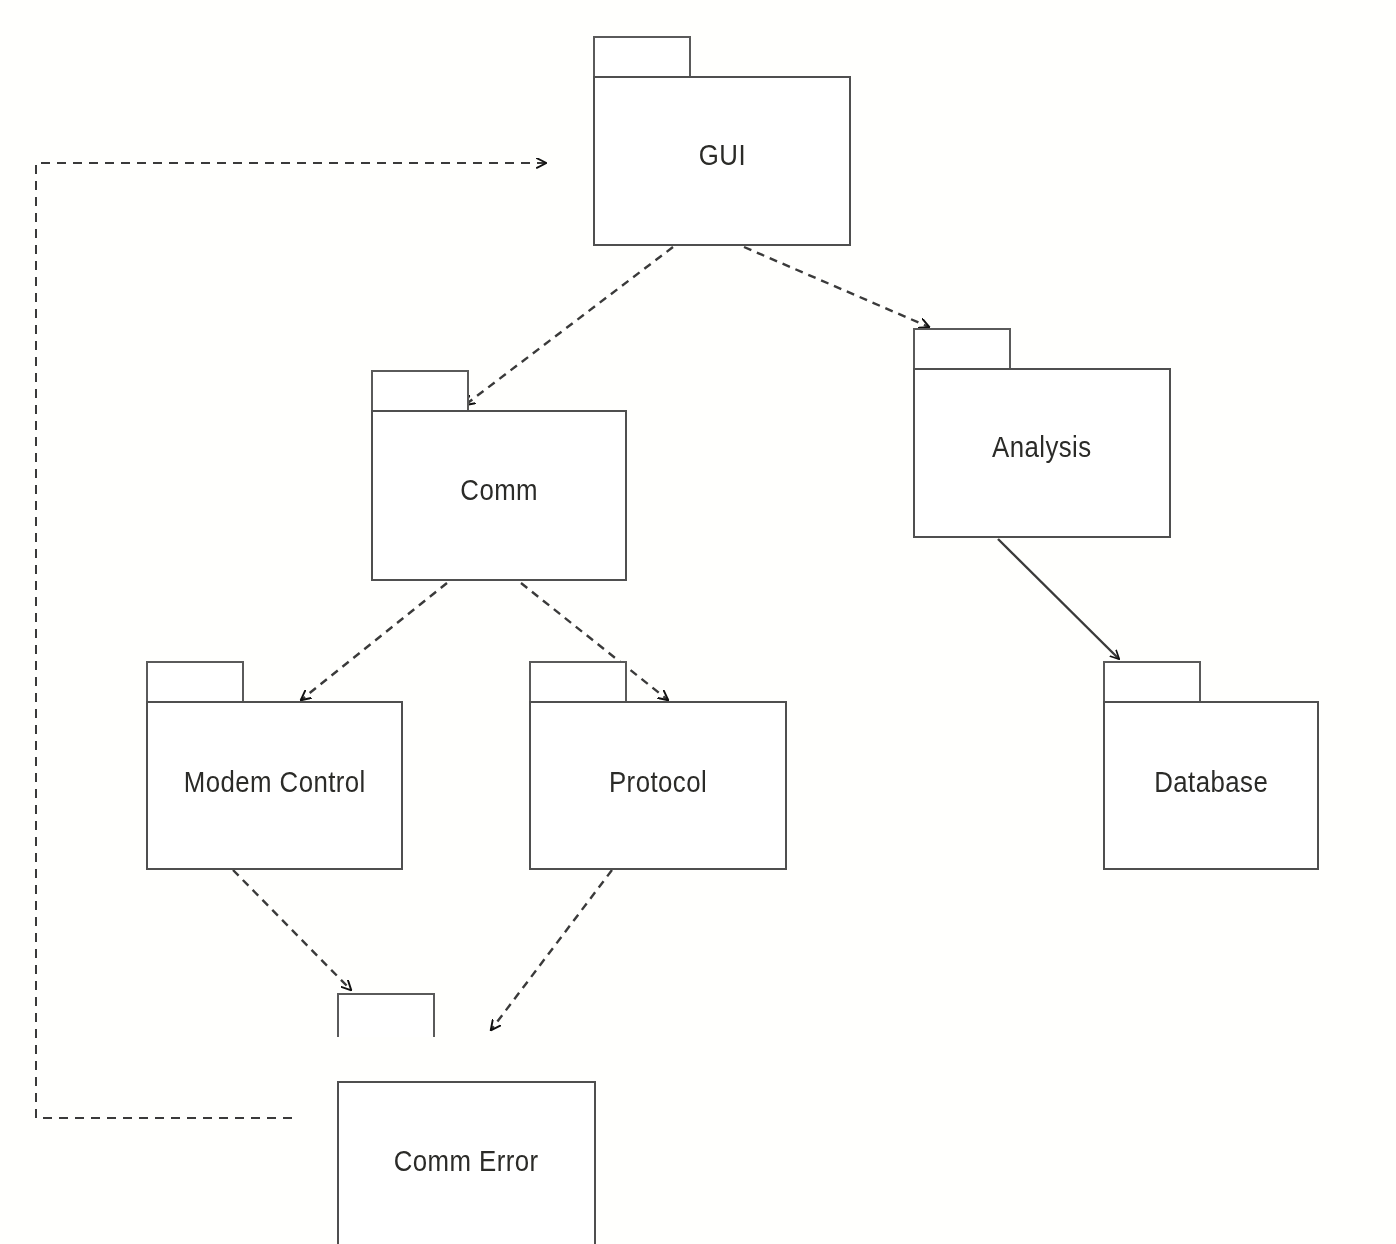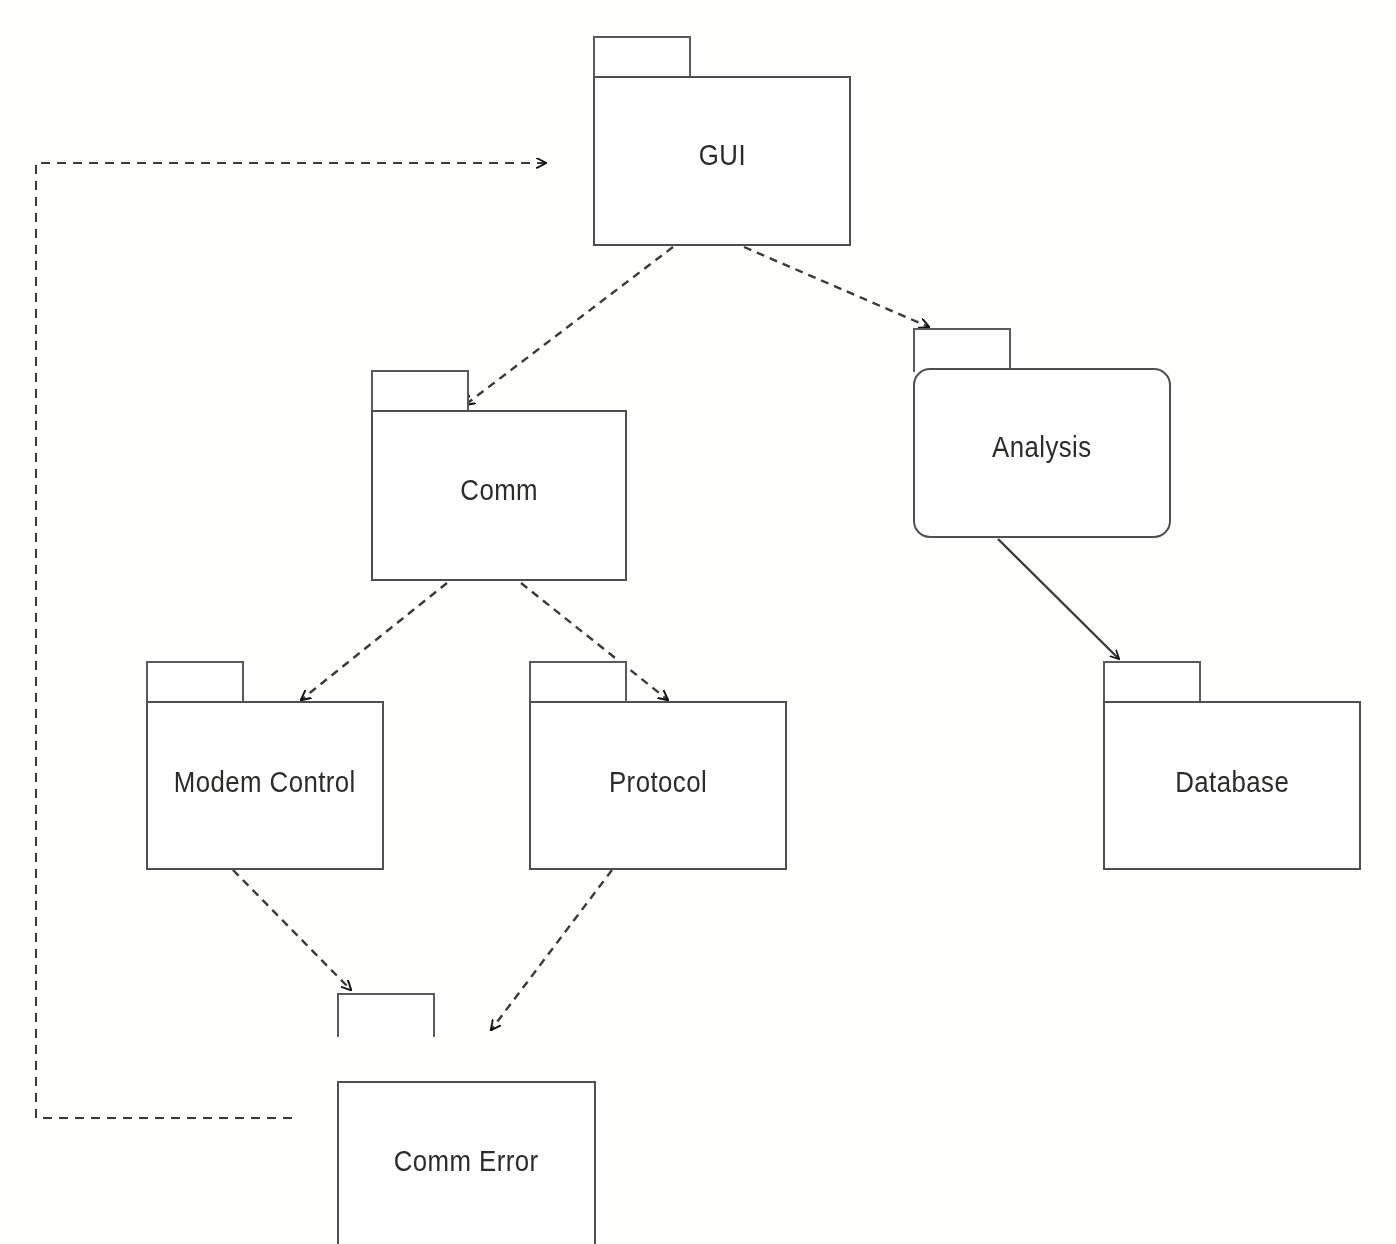--- a/index.html
+++ b/index.html
@@ -92,42 +92,42 @@
 
   <div class="pkg">
     <div class="pkg-tab" style="left: 326px; top: 370px; width: 98px; height: 44px;"></div>
     <div class="pkg-body" style="left: 326px; top: 410px; width: 256px; height: 171px; justify-content: center;">
       <span class="pkg-label" style="position: relative; top: -6px; color: rgb(43, 43, 40);">Comm</span>
     </div>
   </div>
 
   <div class="pkg">
     <div class="pkg-tab" style="left: 868px; top: 328px; width: 98px; height: 44px;"></div>
-    <div class="pkg-body" style="left: 868px; top: 368px; width: 258px; height: 170px; border-radius: 17px;">
+    <div class="pkg-body" style="left: 868px; top: 368px; width: 258px; height: 170px;">
       <span class="pkg-label" style="position: relative; top: -6px; color: rgb(43, 43, 40);">Analysis</span>
     </div>
   </div>
 
   <div class="pkg">
     <div class="pkg-tab" style="left: 101px; top: 661px; width: 98px; height: 44px;"></div>
-    <div class="pkg-body" style="left: 101px; top: 701px; width: 238px; height: 169px;">
+    <div class="pkg-body" style="left: 101px; top: 701px; width: 257px; height: 169px;">
       <span class="pkg-label" style="position: relative; top: -4px; color: rgb(43, 43, 40);">Modem Control</span>
     </div>
   </div>
 
   <div class="pkg">
     <div class="pkg-tab" style="left: 484px; top: 661px; width: 98px; height: 44px;"></div>
     <div class="pkg-body" style="left: 484px; top: 701px; width: 258px; height: 169px;">
       <span class="pkg-label" style="position: relative; top: -4px; color: rgb(43, 43, 40);">Protocol</span>
     </div>
   </div>
 
   <div class="pkg">
     <div class="pkg-tab" style="left: 1058px; top: 661px; width: 98px; height: 44px;"></div>
-    <div class="pkg-body" style="left: 1058px; top: 701px; width: 258px; height: 169px;">
+    <div class="pkg-body" style="left: 1058px; top: 701px; width: 216px; height: 169px;">
       <span class="pkg-label" style="position: relative; top: -4px; color: rgb(43, 43, 40);">Database</span>
     </div>
   </div>
 
   <div class="pkg">
     <div class="pkg-tab" style="left: 292px; top: 993px; width: 98px; height: 44px;"></div>
     <div class="pkg-body" style="left: 292px; top: 1033px; width: 259px; height: 171px; margin-top: 48px;">
       <span class="pkg-label" style="position: relative; top: -6px; color: rgb(43, 43, 40);">Comm Error</span>
     </div>
   </div>

